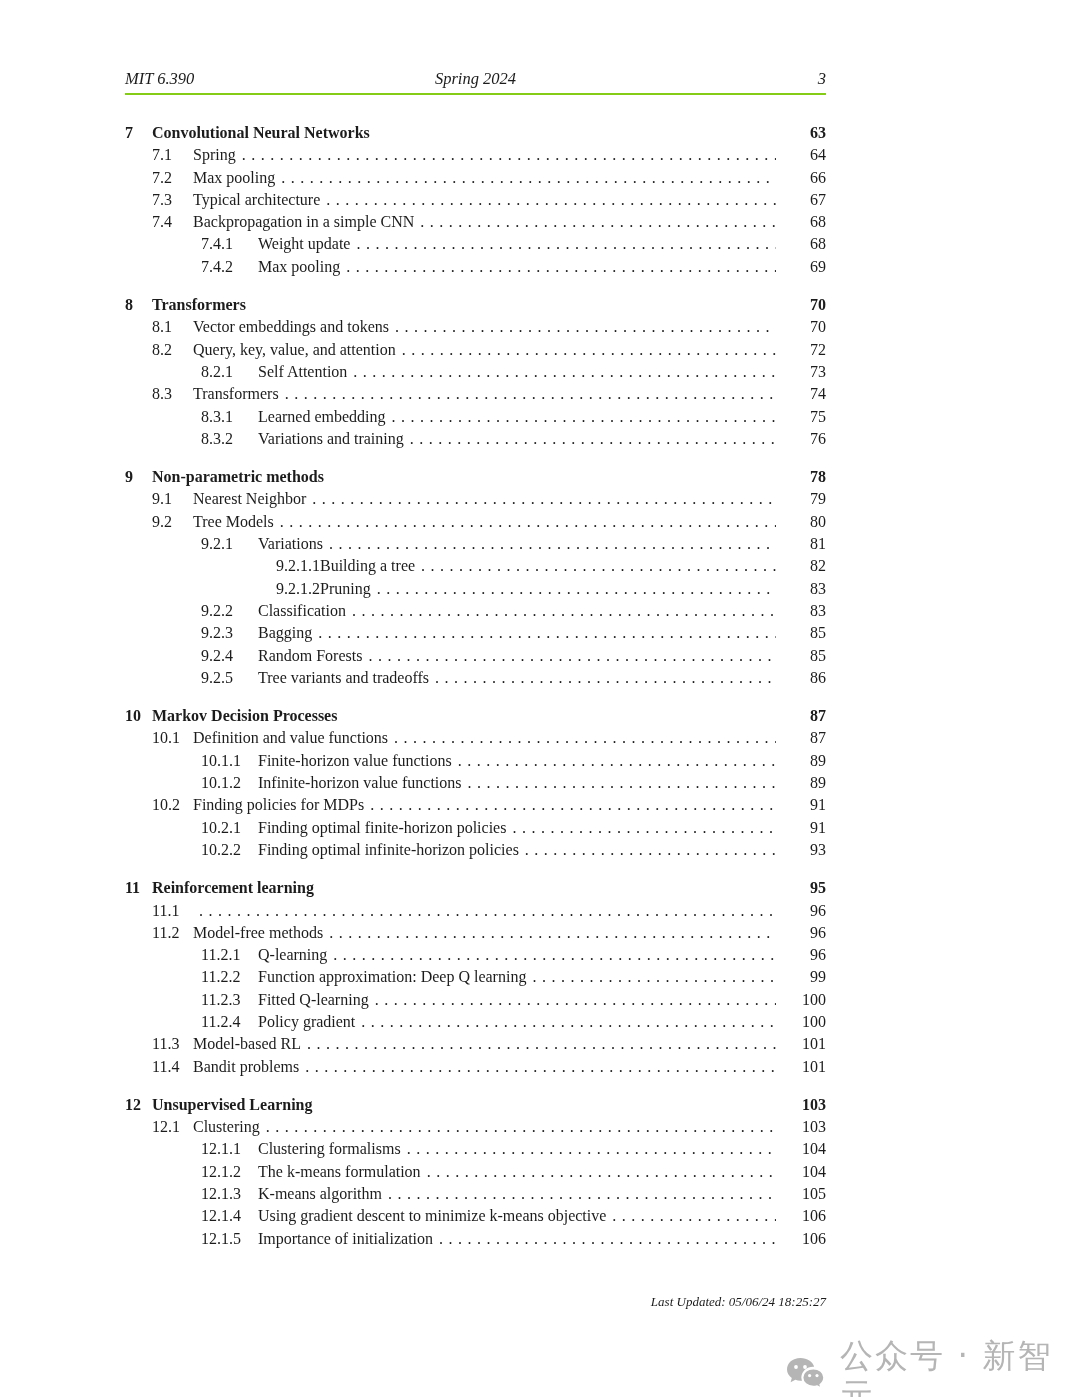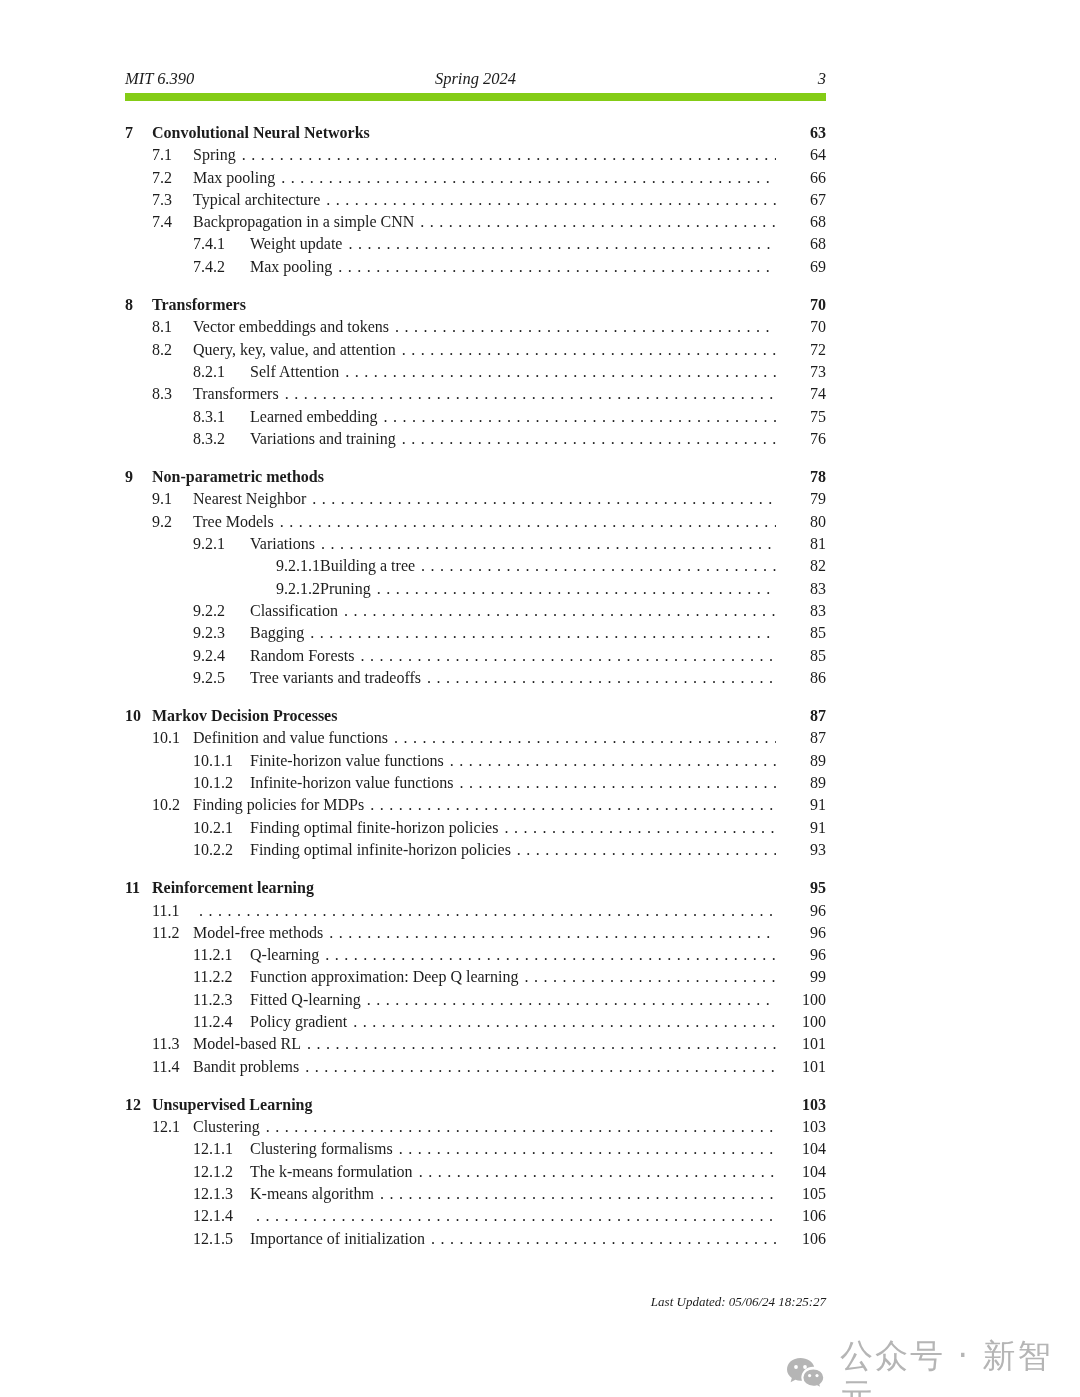--- a/index.html
+++ b/index.html
@@ -16,21 +16,21 @@
   .page-header {
     position: absolute;
     left: 125px; top: 69px;
     width: 701px;
     display: flex;
     align-items: flex-end;
     font-style: italic;
     font-size: 16.5px;
     line-height: 20px;
     padding-bottom: 4px;
-    border-bottom: 8px solid #84cc16;
+    border-bottom: 2px solid #84cc16;
   }
   .page-header .h-left   { flex: 1; text-align: left; }
   .page-header .h-center { flex: 1; text-align: center; }
   .page-header .h-right  { flex: 1; text-align: right; }
 
   
   .toc {
     position: absolute;
     left: 125px; top: 122px;
     width: 701px;
@@ -51,21 +51,21 @@
     margin-right: 12px;
     word-spacing: 1.5px;
   }
   .row .page  { flex: none; width: 38px; text-align: right; white-space: nowrap; font-family: Liberation Serif, serif; }
 
   .row.chapter-head { font-weight: bold; }
   .row.chapter-head .num { width: 27px; }
   .row.chapter-head .dots { visibility: hidden; }
 
   .row.lvl1 { padding-left: 27px; }  .row.lvl1 .num { width: 41px; }
-  .row.lvl2 { padding-left: 68px; }  .row.lvl2 .num { width: 57px; }
+  .row.lvl2 { padding-left: 68px; }  .row.lvl2 .num { width: 57px; margin-left: 8px; }
   .row.lvl3 { padding-left: 125px; } .row.lvl3 .num { width: 70px; text-align: right; }
 
   
   .doc-footer {
     position: absolute;
     left: 125px; top: 1294px;
     width: 701px;
     text-align: right;
     font-style: italic;
     font-size: 13px;
@@ -371,20 +371,21 @@
         <span class="page">104</span>
       </div>
       <div class="row lvl2">
         <span class="num">12.1.3</span>
         <span class="title">K-means algorithm</span>
         <span class="dots">. . . . . . . . . . . . . . . . . . . . . . . . . . . . . . . . . . . . . . . . . . . . . . . . . . . . . . . . . . . . . . . . . . . . . . . . . . . . . . . . . . . . . . . . . . </span>
         <span class="page">105</span>
       </div>
       <div class="row lvl2">
         <span class="num">12.1.4</span>
+        <span class="title">Using gradient descent to minimize k-means objective</span>
         <span class="dots">. . . . . . . . . . . . . . . . . . . . . . . . . . . . . . . . . . . . . . . . . . . . . . . . . . . . . . . . . . . . . . . . . . . . . . . . . . . . . . . . . . . . . . . . . . </span>
         <span class="page">106</span>
       </div>
       <div class="row lvl2">
         <span class="num">12.1.5</span>
         <span class="title">Importance of initialization</span>
         <span class="dots">. . . . . . . . . . . . . . . . . . . . . . . . . . . . . . . . . . . . . . . . . . . . . . . . . . . . . . . . . . . . . . . . . . . . . . . . . . . . . . . . . . . . . . . . . . </span>
         <span class="page">106</span>
       </div>
     </div>

